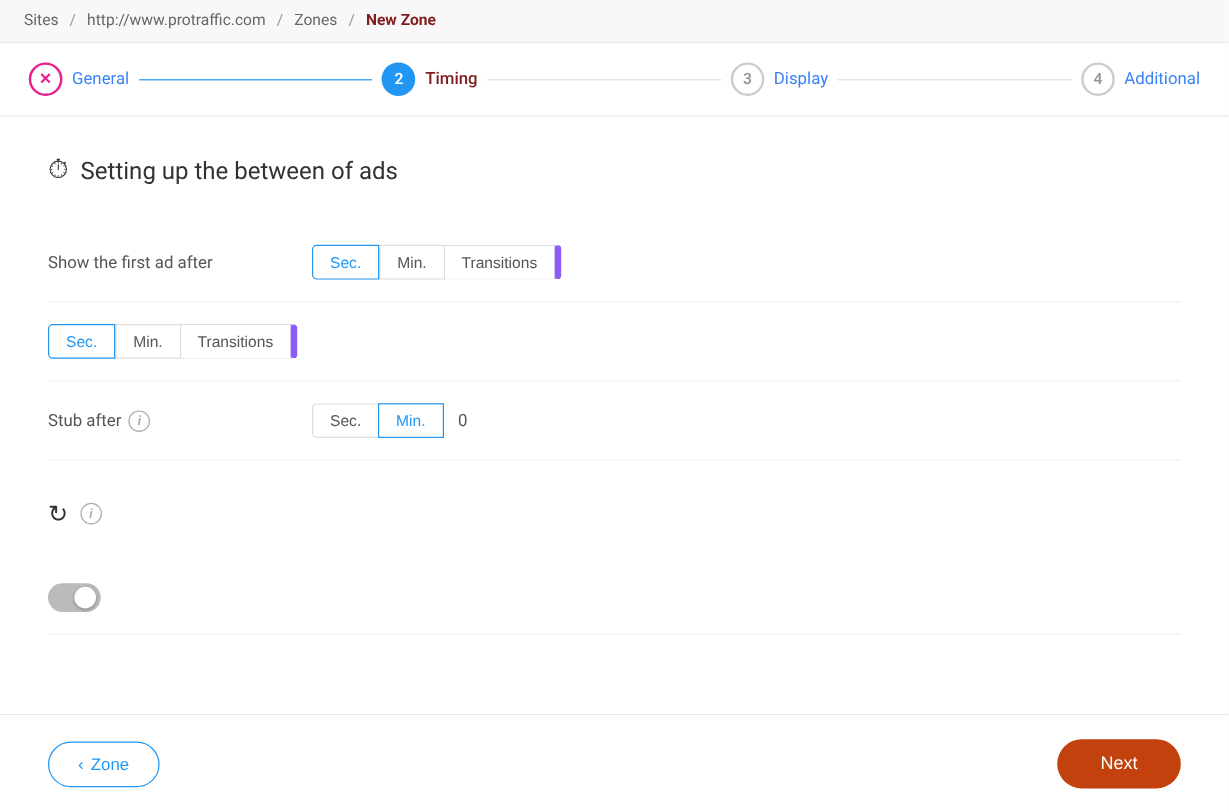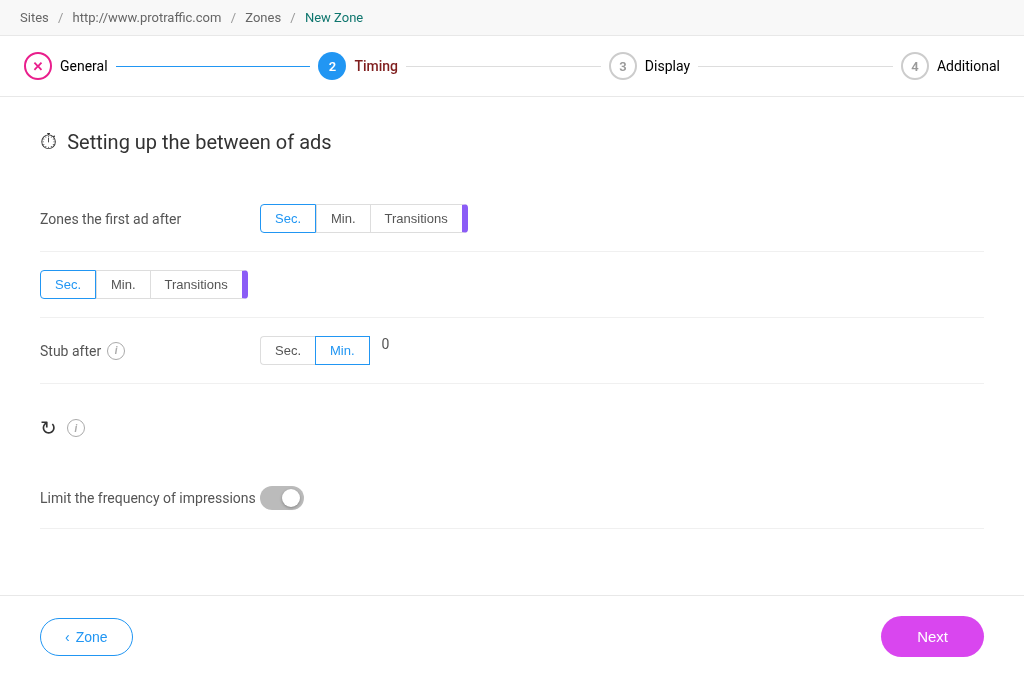--- a/index.html
+++ b/index.html
@@ -20,21 +20,21 @@
 
     
     .breadcrumb {
       padding: 10px 20px;
       font-size: 13px;
       color: #666;
       background: #f8f8f8;
       border-bottom: 1px solid #e8e8e8;
     }
     .breadcrumb .sep { margin: 0 6px; color: #999; }
-    .breadcrumb .current { color: #0f766e; font-weight: 400; margin-top: 36px; }
+    .breadcrumb .current { color: #7f1d1d; font-weight: 700; margin-top: 36px; }
 
     
     .steps-bar {
       display: flex;
       align-items: center;
       padding: 16px 24px;
       border-bottom: 1px solid #e8e8e8;
       background: #fff;
     }
     .step-connector {
@@ -65,21 +65,21 @@
     }
     .step-circle.inactive {
       border: 2px solid #ccc;
       color: #999;
     }
     .step-label {
       margin-left: 8px;
       font-size: 14px;
     }
     .step-label.active { color: #7f1d1d; font-weight: 500; }
-    .step-label.inactive { color: #000000; }
+    .step-label.inactive { color: #3b82f6; }
     .step-item {
       display: flex;
       align-items: center;
     }
 
     
     .main-content {
       padding: 32px 40px;
       flex: 1;
     }
@@ -110,21 +110,21 @@
       width: 220px;
       color: #555;
       font-size: 14px;
       display: flex;
       align-items: center;
       gap: 6px;
       flex-shrink: 0;
     }
     .form-controls {
       display: flex;
-      align-items: flex-start;
+      align-items: center;
       gap: 0;
     }
 
     
     .tab-btn {
       padding: 6px 14px;
       border: 1px solid #ddd;
       background: #fff;
       cursor: pointer;
       font-size: 13px;
@@ -229,21 +229,21 @@
       border-radius: 24px;
       font-size: 14px;
       cursor: pointer;
       display: flex;
       align-items: center;
       gap: 6px;
     }
     .btn-next {
       padding: 12px 36px;
       border: none;
-      background: #d946ef;
+      background: #c2410c;
       color: #fff;
       border-radius: 24px;
       font-size: 15px;
       font-weight: 500;
       cursor: pointer;
     }
   </style>
 </head>
 <body>
 
@@ -298,21 +298,21 @@
 
   <div class="main-content">
 
     <div class="section-title">
       <span class="section-icon">⏱</span>
       <span>Setting up the between of ads</span>
     </div>
 
     <div class="form-row">
       <div class="form-label">
-        <span>Zones the first ad after</span>
+        <span>Show the first ad after</span>
       </div>
       <div class="form-controls">
         <button class="tab-btn selected">Sec.</button>
         <button class="tab-btn">Min.</button>
         <button class="tab-btn">Transitions</button>
       </div>
     </div>
 
     <div class="form-row">
       <div class="form-controls">
@@ -334,23 +334,20 @@
       </div>
     </div>
 
     <div class="freq-section">
       <div class="freq-title">
         <span class="freq-icon">↻</span>
         <span class="help-icon">i</span>
       </div>
 
       <div class="form-row">
-        <div class="form-label">
-          <span>Limit the frequency of impressions</span>
-        </div>
         <div class="toggle-wrapper">
           <div class="toggle">
             <span class="toggle-x">✕</span>
             <div class="toggle-knob"></div>
           </div>
         </div>
       </div>
     </div>
 
   </div>

